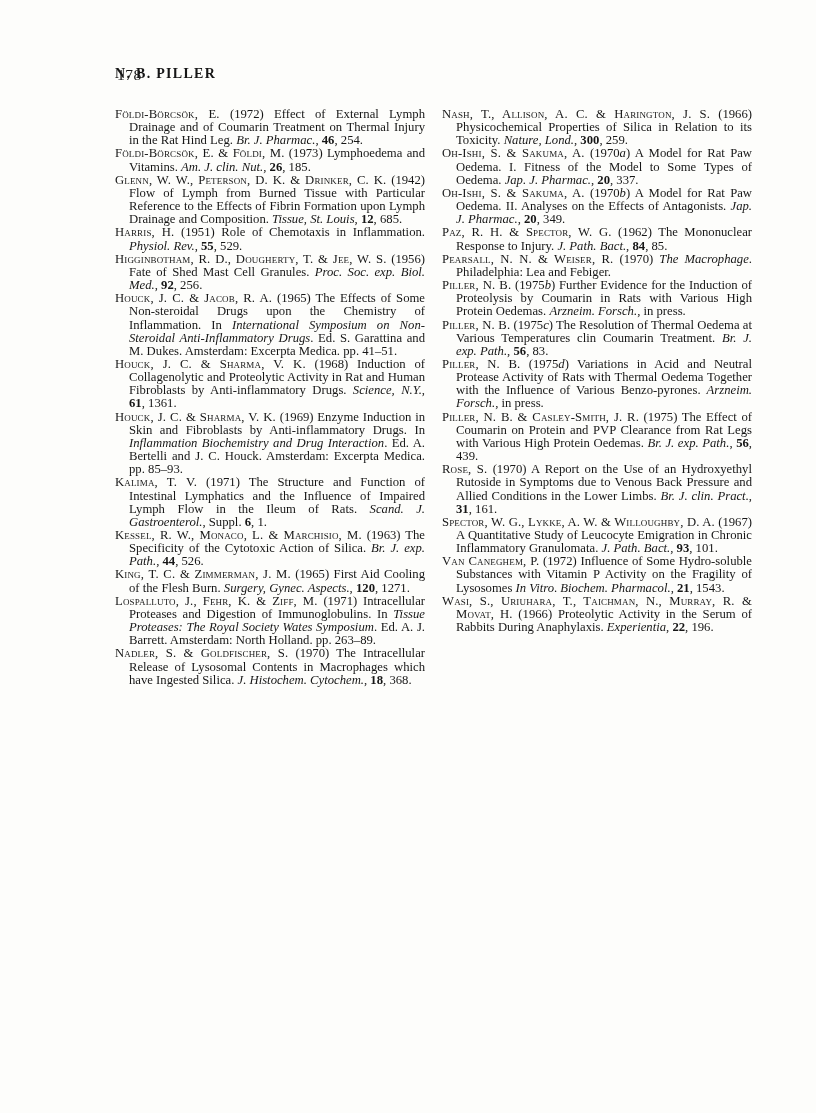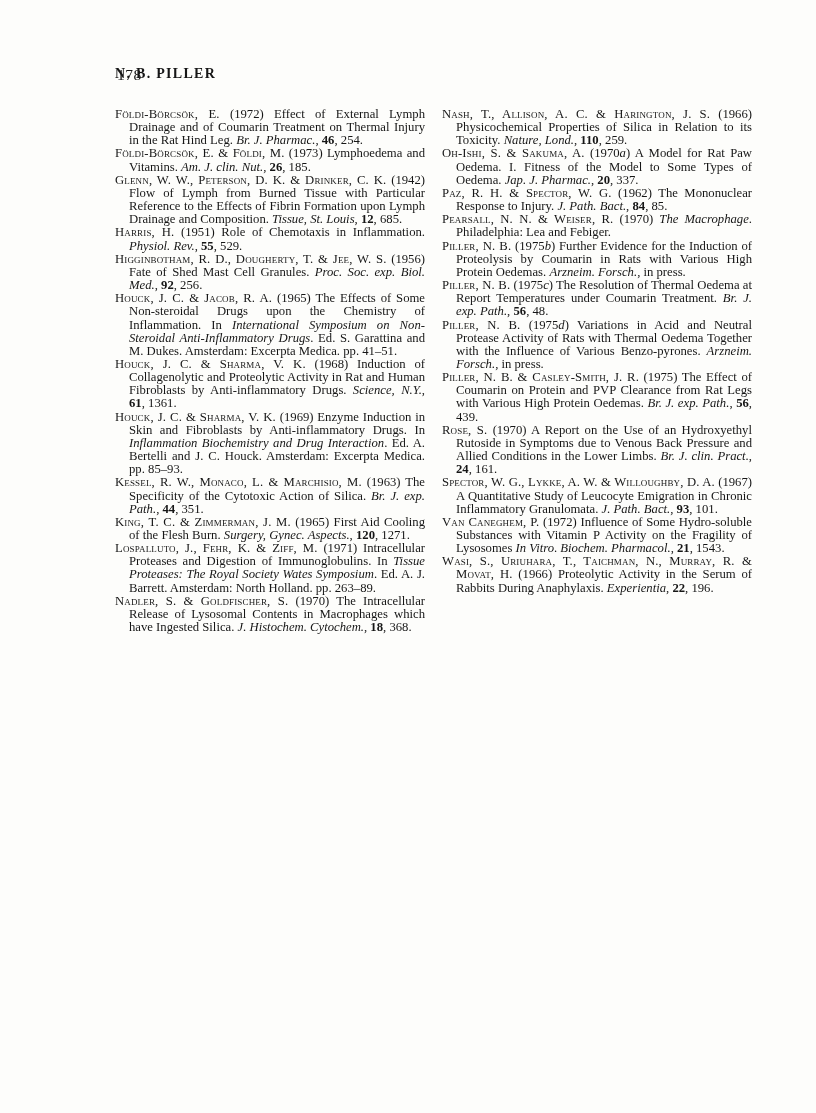--- a/index.html
+++ b/index.html
@@ -67,33 +67,35 @@
   <main class="columns">
     <div class="col" id="col-left">
         <p class="ref"><span class="s-sc">Földi-Börcsök, E.</span><span class="s-n"> (1972) Effect of External Lymph Drainage and of Coumarin Treatment on Thermal Injury in the Rat Hind Leg. </span><span class="s-i">Br. J. Pharmac.</span><span class="s-n">, </span><span class="s-b">46</span><span class="s-n">, 254.</span></p>
         <p class="ref"><span class="s-sc">Földi-Börcsök, E. &amp; Földi, M.</span><span class="s-n"> (1973) Lymphoedema and Vitamins. </span><span class="s-i">Am. J. clin. Nut.</span><span class="s-n">, </span><span class="s-b">26</span><span class="s-n">, 185.</span></p>
         <p class="ref"><span class="s-sc">Glenn, W. W., Peterson, D. K. &amp; Drinker, C. K.</span><span class="s-n"> (1942) Flow of Lymph from Burned Tissue with Particular Reference to the Effects of Fibrin Formation upon Lymph Drainage and Composition. </span><span class="s-i">Tissue, St. Louis</span><span class="s-n">, </span><span class="s-b">12</span><span class="s-n">, 685.</span></p>
         <p class="ref"><span class="s-sc">Harris, H.</span><span class="s-n"> (1951) Role of Chemotaxis in Inflammation. </span><span class="s-i">Physiol. Rev.</span><span class="s-n">, </span><span class="s-b">55</span><span class="s-n">, 529.</span></p>
         <p class="ref"><span class="s-sc">Higginbotham, R. D., Dougherty, T. &amp; Jee, W. S.</span><span class="s-n"> (1956) Fate of Shed Mast Cell Granules. </span><span class="s-i">Proc. Soc. exp. Biol. Med.</span><span class="s-n">, </span><span class="s-b">92</span><span class="s-n">, 256.</span></p>
         <p class="ref"><span class="s-sc">Houck, J. C. &amp; Jacob, R. A.</span><span class="s-n"> (1965) The Effects of Some Non-steroidal Drugs upon the Chemistry of Inflammation. In </span><span class="s-i">International Symposium on Non-Steroidal Anti-Inflammatory Drugs</span><span class="s-n">. Ed. S. Garattina and M. Dukes. Amsterdam: Excerpta Medica. pp. 41–51.</span></p>
         <p class="ref"><span class="s-sc">Houck, J. C. &amp; Sharma, V. K.</span><span class="s-n"> (1968) Induction of Collagenolytic and Proteolytic Activity in Rat and Human Fibroblasts by Anti-inflammatory Drugs. </span><span class="s-i">Science, N.Y.</span><span class="s-n">, </span><span class="s-b">61</span><span class="s-n">, 1361.</span></p>
         <p class="ref"><span class="s-sc">Houck, J. C. &amp; Sharma, V. K.</span><span class="s-n"> (1969) Enzyme Induction in Skin and Fibroblasts by Anti-inflammatory Drugs. In </span><span class="s-i">Inflammation Biochemistry and Drug Interaction</span><span class="s-n">. Ed. A. Bertelli and J. C. Houck. Amsterdam: Excerpta Medica. pp. 85–93.</span></p>
-        <p class="ref"><span class="s-sc">Kessel, R. W., Monaco, L. &amp; Marchisio, M.</span><span class="s-n"> (1963) The Specificity of the Cytotoxic Action of Silica. </span><span class="s-i">Br. J. exp. Path.</span><span class="s-n">, </span><span class="s-b">44</span><span class="s-n">, 351.</span></p>
+        <p class="ref"><span class="s-sc">Kalima, T. V.</span><span class="s-n"> (1971) The Structure and Function of Intestinal Lymphatics and the Influence of Impaired Lymph Flow in the Ileum of Rats. </span><span class="s-i">Scand. J. Gastroenterol.</span><span class="s-n">, Suppl. </span><span class="s-b">6</span><span class="s-n">, 1.</span></p>
+        <p class="ref"><span class="s-sc">Kessel, R. W., Monaco, L. &amp; Marchisio, M.</span><span class="s-n"> (1963) The Specificity of the Cytotoxic Action of Silica. </span><span class="s-i">Br. J. exp. Path.</span><span class="s-n">, </span><span class="s-b">44</span><span class="s-n">, 526.</span></p>
         <p class="ref"><span class="s-sc">King, T. C. &amp; Zimmerman, J. M.</span><span class="s-n"> (1965) First Aid Cooling of the Flesh Burn. </span><span class="s-i">Surgery, Gynec. Aspects.</span><span class="s-n">, </span><span class="s-b">120</span><span class="s-n">, 1271.</span></p>
         <p class="ref"><span class="s-sc">Lospalluto, J., Fehr, K. &amp; Ziff, M.</span><span class="s-n"> (1971) Intracellular Proteases and Digestion of Immunoglobulins. In </span><span class="s-i">Tissue Proteases: The Royal Society Wates Symposium</span><span class="s-n">. Ed. A. J. Barrett. Amsterdam: North Holland. pp. 263–89.</span></p>
         <p class="ref"><span class="s-sc">Nadler, S. &amp; Goldfischer, S.</span><span class="s-n"> (1970) The Intracellular Release of Lysosomal Contents in Macrophages which have Ingested Silica. </span><span class="s-i">J. Histochem. Cytochem.</span><span class="s-n">, </span><span class="s-b">18</span><span class="s-n">, 368.</span></p>
       </div>
     <div class="col" id="col-right">
-        <p class="ref"><span class="s-sc">Nash, T., Allison, A. C. &amp; Harington, J. S.</span><span class="s-n"> (1966) Physicochemical Properties of Silica in Relation to its Toxicity. </span><span class="s-i">Nature, Lond.</span><span class="s-n">, </span><span class="s-b">110</span><span class="s-n">, 259.</span></p>
+        <p class="ref"><span class="s-sc">Nash, T., Allison, A. C. &amp; Harington, J. S.</span><span class="s-n"> (1966) Physicochemical Properties of Silica in Relation to its Toxicity. </span><span class="s-i">Nature, Lond.</span><span class="s-n">, </span><span class="s-b">300</span><span class="s-n">, 259.</span></p>
         <p class="ref"><span class="s-sc">Oh-Ishi, S. &amp; Sakuma, A.</span><span class="s-n"> (1970</span><span class="s-i">a</span><span class="s-n">) A Model for Rat Paw Oedema. I. Fitness of the Model to Some Types of Oedema. </span><span class="s-i">Jap. J. Pharmac.</span><span class="s-n">, </span><span class="s-b">20</span><span class="s-n">, 337.</span></p>
+        <p class="ref"><span class="s-sc">Oh-Ishi, S. &amp; Sakuma, A.</span><span class="s-n"> (1970</span><span class="s-i">b</span><span class="s-n">) A Model for Rat Paw Oedema. II. Analyses on the Effects of Antagonists. </span><span class="s-i">Jap. J. Pharmac.</span><span class="s-n">, </span><span class="s-b">20</span><span class="s-n">, 349.</span></p>
         <p class="ref"><span class="s-sc">Paz, R. H. &amp; Spector, W. G.</span><span class="s-n"> (1962) The Mononuclear Response to Injury. </span><span class="s-i">J. Path. Bact.</span><span class="s-n">, </span><span class="s-b">84</span><span class="s-n">, 85.</span></p>
         <p class="ref"><span class="s-sc">Pearsall, N. N. &amp; Weiser, R.</span><span class="s-n"> (1970) </span><span class="s-i">The Macrophage</span><span class="s-n">. Philadelphia: Lea and Febiger.</span></p>
         <p class="ref"><span class="s-sc">Piller, N. B.</span><span class="s-n"> (1975</span><span class="s-i">b</span><span class="s-n">) Further Evidence for the Induction of Proteolysis by Coumarin in Rats with Various High Protein Oedemas. </span><span class="s-i">Arzneim. Forsch.</span><span class="s-n">, in press.</span></p>
-        <p class="ref"><span class="s-sc">Piller, N. B.</span><span class="s-n"> (1975</span><span class="s-i">c</span><span class="s-n">) The Resolution of Thermal Oedema at Report Temperatures under Coumarin Treatment. </span><span class="s-i">Br. J. exp. Path.</span><span class="s-n">, </span><span class="s-b">56</span><span class="s-n">, 48.</span></p>
+        <p class="ref"><span class="s-sc">Piller, N. B.</span><span class="s-n"> (1975</span><span class="s-i">c</span><span class="s-n">) The Resolution of Thermal Oedema at Various Temperatures clin Coumarin Treatment. </span><span class="s-i">Br. J. exp. Path.</span><span class="s-n">, </span><span class="s-b">56</span><span class="s-n">, 83.</span></p>
         <p class="ref"><span class="s-sc">Piller, N. B.</span><span class="s-n"> (1975</span><span class="s-i">d</span><span class="s-n">) Variations in Acid and Neutral Protease Activity of Rats with Thermal Oedema Together with the Influence of Various Benzo-pyrones. </span><span class="s-i">Arzneim. Forsch.</span><span class="s-n">, in press.</span></p>
         <p class="ref"><span class="s-sc">Piller, N. B. &amp; Casley-Smith, J. R.</span><span class="s-n"> (1975) The Effect of Coumarin on Protein and PVP Clearance from Rat Legs with Various High Protein Oedemas. </span><span class="s-i">Br. J. exp. Path.</span><span class="s-n">, </span><span class="s-b">56</span><span class="s-n">, 439.</span></p>
-        <p class="ref"><span class="s-sc">Rose, S.</span><span class="s-n"> (1970) A Report on the Use of an Hydroxyethyl Rutoside in Symptoms due to Venous Back Pressure and Allied Conditions in the Lower Limbs. </span><span class="s-i">Br. J. clin. Pract.</span><span class="s-n">, </span><span class="s-b">24</span><span class="s-n">, 161.</span></p>
+        <p class="ref"><span class="s-sc">Rose, S.</span><span class="s-n"> (1970) A Report on the Use of an Hydroxyethyl Rutoside in Symptoms due to Venous Back Pressure and Allied Conditions in the Lower Limbs. </span><span class="s-i">Br. J. clin. Pract.</span><span class="s-n">, </span><span class="s-b">31</span><span class="s-n">, 161.</span></p>
         <p class="ref"><span class="s-sc">Spector, W. G., Lykke, A. W. &amp; Willoughby, D. A.</span><span class="s-n"> (1967) A Quantitative Study of Leucocyte Emigration in Chronic Inflammatory Granulomata. </span><span class="s-i">J. Path. Bact.</span><span class="s-n">, </span><span class="s-b">93</span><span class="s-n">, 101.</span></p>
         <p class="ref"><span class="s-sc">Van Caneghem, P.</span><span class="s-n"> (1972) Influence of Some Hydro-soluble Substances with Vitamin P Activity on the Fragility of Lysosomes </span><span class="s-i">In Vitro</span><span class="s-n">. </span><span class="s-i">Biochem. Pharmacol.</span><span class="s-n">, </span><span class="s-b">21</span><span class="s-n">, 1543.</span></p>
         <p class="ref"><span class="s-sc">Wasi, S., Uriuhara, T., Taichman, N., Murray, R. &amp; Movat, H.</span><span class="s-n"> (1966) Proteolytic Activity in the Serum of Rabbits During Anaphylaxis. </span><span class="s-i">Experientia</span><span class="s-n">, </span><span class="s-b">22</span><span class="s-n">, 196.</span></p>
       </div>
   </main>
 </div>
 
 </body></html>

